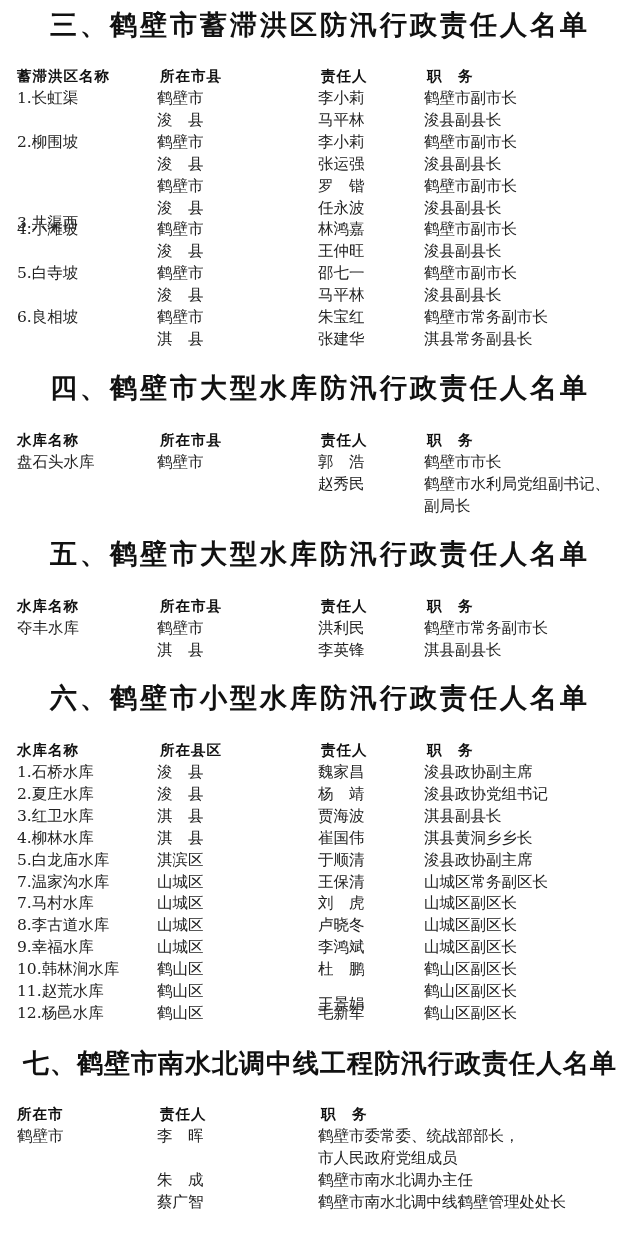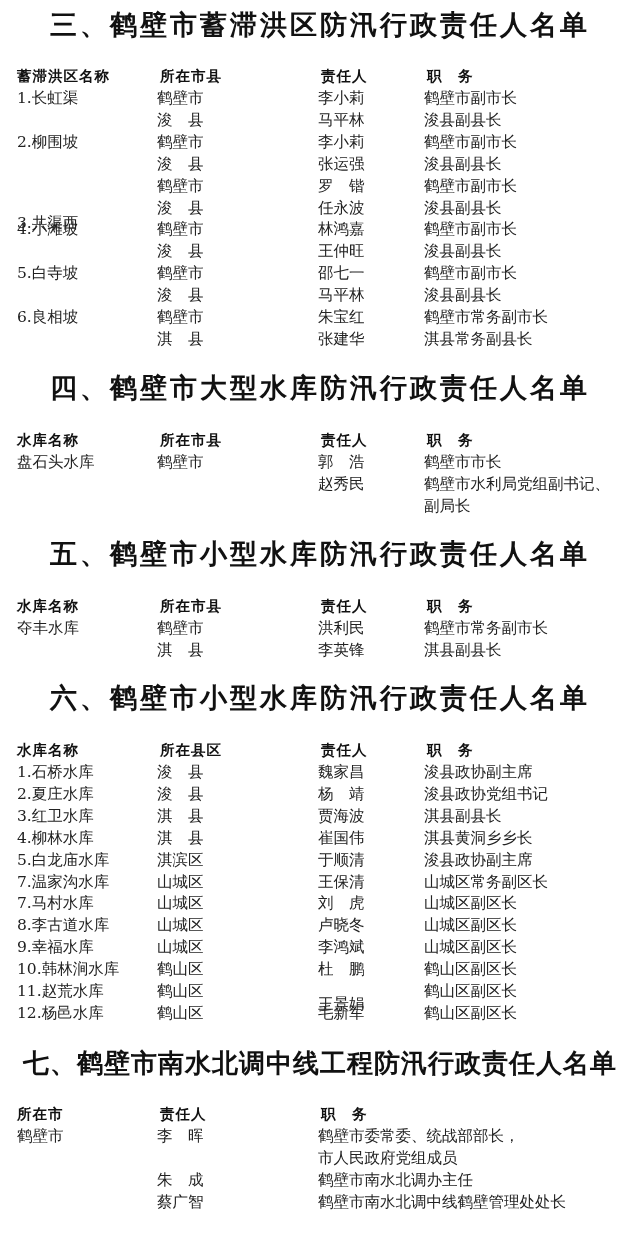--- a/index.html
+++ b/index.html
@@ -76,21 +76,21 @@
       <div class="cell" style="left: 157px; top: 452px;">鹤壁市</div>
       <div class="cell" style="left: 318px; top: 452px;">郭　浩</div>
       <div class="cell" style="left: 424px; top: 452px;">鹤壁市市长</div>
       <div class="cell" style="left: 318px; top: 473.9px;">赵秀民</div>
       <div class="cell" style="left: 424px; top: 473.9px;">鹤壁市水利局党组副书记、</div>
       <div class="cell" style="left: 424px; top: 495.8px;">副局长</div>
     </div>
 </div>
 
 <div class="block">
-  <div class="title" style="top:537px;">五、鹤壁市小型水库防汛行政责任人名单</div>
+  <div class="title" style="top:537px;">五、鹤壁市大型水库防汛行政责任人名单</div>
   <div class="hdr" style="left:17px;top:596px;">水库名称</div>
   <div class="hdr" style="left:160px;top:596px;">所在市县</div>
   <div class="hdr" style="left:321px;top:596px;">责任人</div>
   <div class="hdr" style="left:427px;top:596px;">职　务</div>
   <div id="s2rows">
       <div class="cell" style="left: 17px; top: 618px;">夺丰水库</div>
       <div class="cell" style="left: 157px; top: 618px;">鹤壁市</div>
       <div class="cell" style="left: 318px; top: 618px;">洪利民</div>
       <div class="cell" style="left: 424px; top: 618px;">鹤壁市常务副市长</div>
       <div class="cell" style="left: 157px; top: 639.9px;">淇　县</div>

